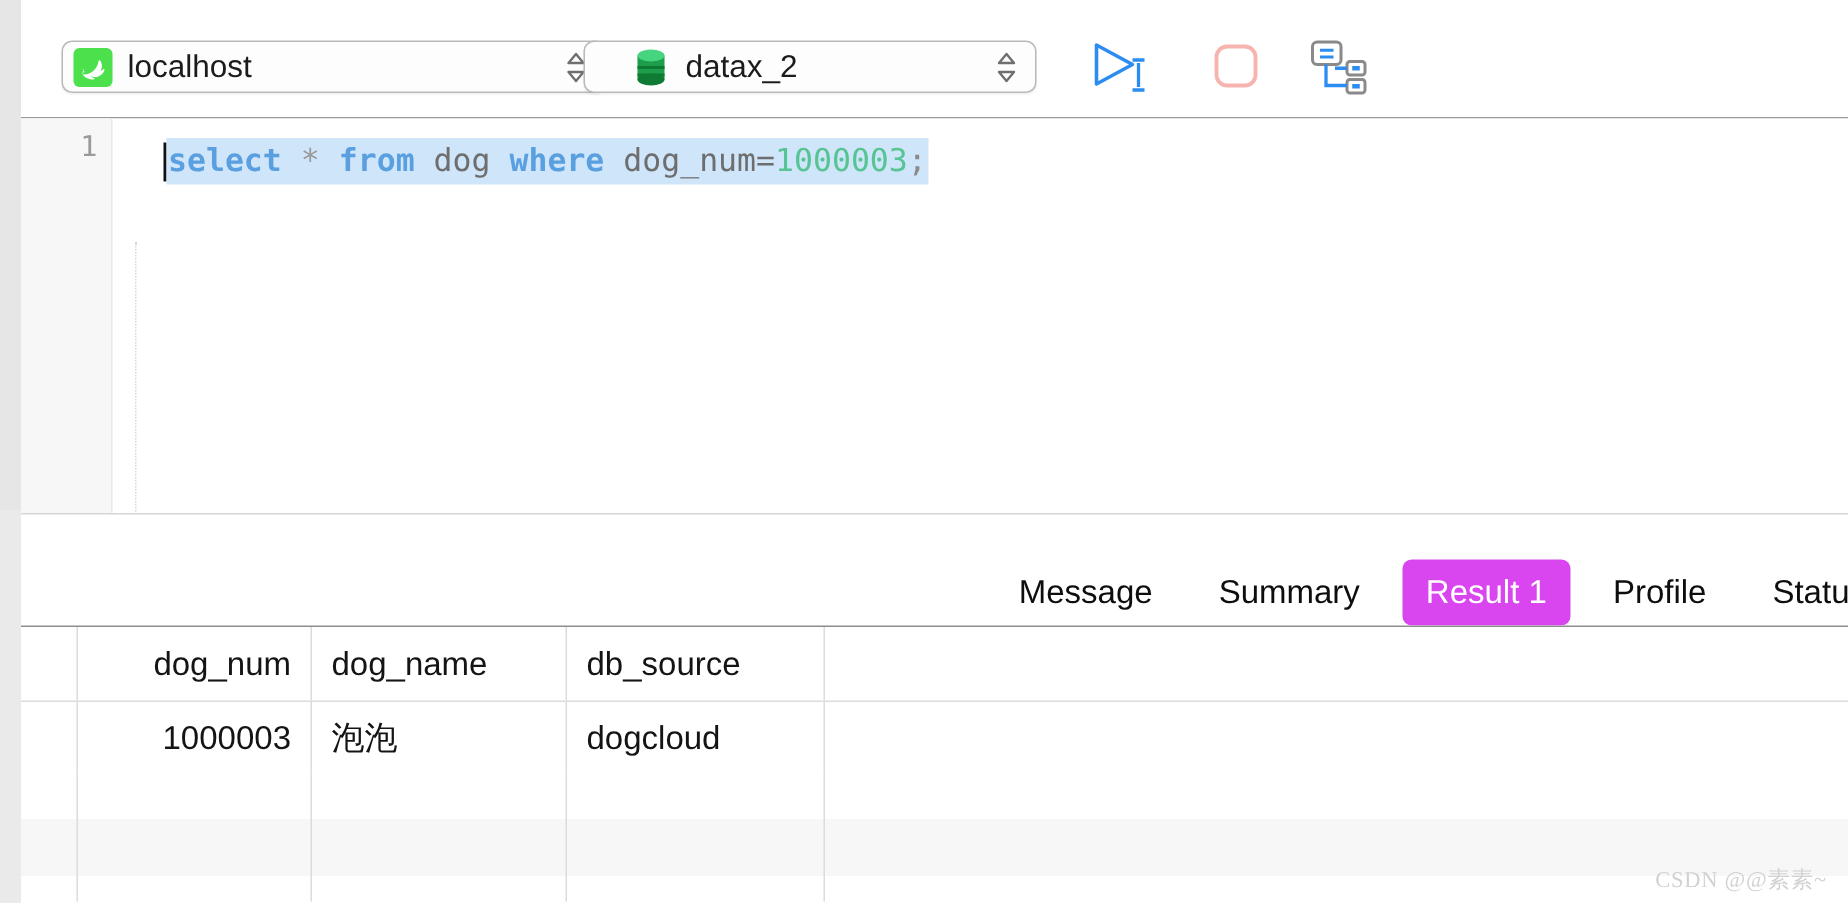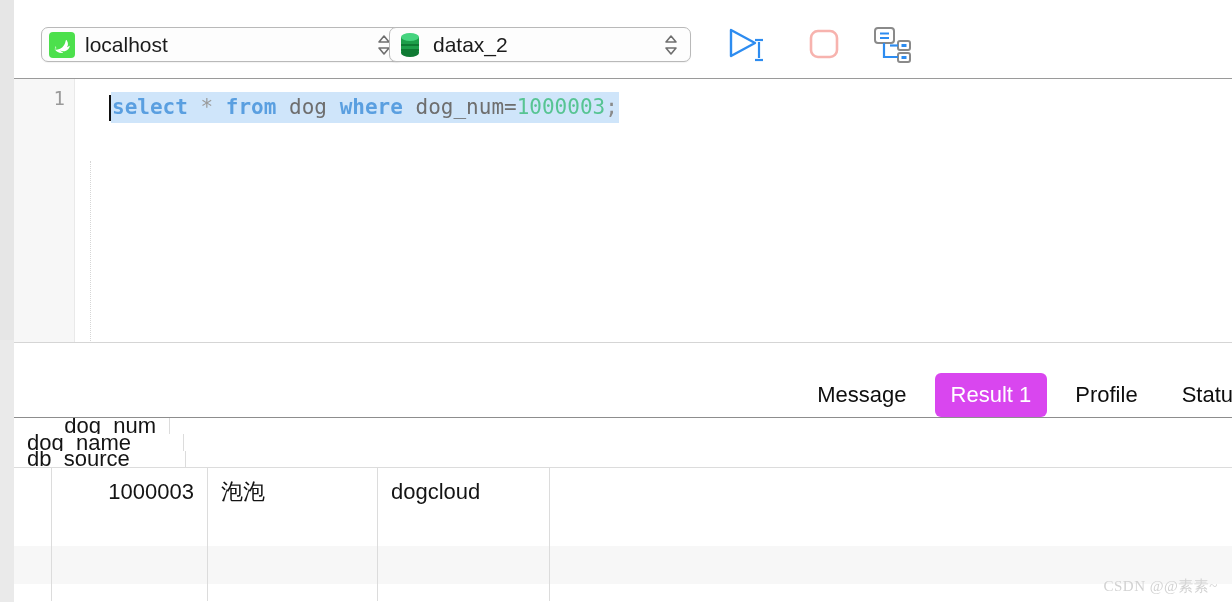--- a/index.html
+++ b/index.html
@@ -29,21 +29,21 @@
   }
   .combo {
     position: absolute; top: 27px; height: 35px;
     background: #fdfdfd;
     border: 1px solid #b9b9b9;
     border-radius: 7px;
     display: flex; align-items: center;
     box-shadow: 0 1px 1px rgba(0,0,0,0.05);
   }
   .combo.conn  { left: 27px;  width: 363px; }
-  .combo.db    { left: 375px; width: 302px; }
+  .combo.db    { left: 375px; width: 302px; padding-left: 24px; }
   .combo-icon { width: 26px; height: 26px; margin-left: 7px; flex: none; position: relative; }
   .combo-label {
     margin-left: 10px; font-size: 21px; color: #1b1b1b;
     white-space: nowrap; overflow: hidden;
   }
   .combo-stepper {
     position: absolute; right: 12px; top: 50%; transform: translateY(-50%);
     width: 14px; height: 22px;
   }
 
@@ -119,21 +119,21 @@
   }
   .tab.active { background: #d946ef; color: #ffffff; }
   .tab.last { margin-right: -28px; }
 
   
   .grid {
     position: absolute; left: 14px; top: 418px; width: 1218px; height: 184px;
     background: #ffffff;
   }
   .grid-row { display: flex; width: 100%; }
-  .grid-head { height: 50px; border-bottom: 1px solid #dcdcdc; flex-direction: column; }
+  .grid-head { height: 50px; border-bottom: 1px solid #dcdcdc; }
   .cell {
     display: flex; align-items: center;
     font-size: 22px; color: #141414;
     padding: 0 13px;
     border-right: 1px solid #dcdcdc;
     overflow: hidden; white-space: nowrap;
   }
   .c-rowhdr { width: 38px; padding: 0; }
   .c-0 { width: 156px; justify-content: flex-end; }
   .c-1 { width: 170px; }
@@ -236,20 +236,21 @@
       <span class="lineno">1</span>
     </div>
     <div class="indent-guide"></div>
     <div class="code-line">
       <span class="caret"></span><span class="sel"><span class="tok-kw">select</span><span> </span><span class="tok-op">*</span><span> </span><span class="tok-kw">from</span><span> </span><span class="tok-id">dog</span><span> </span><span class="tok-kw">where</span><span> </span><span class="tok-id">dog_num=</span><span class="tok-num">1000003</span><span class="tok-pun">;</span></span>
     </div>
   </div>
 
   <div class="tabbar">
     <div class="tab">Message</div>
+    <div class="tab">Summary</div>
     <div class="tab active">Result 1</div>
     <div class="tab">Profile</div>
     <div class="tab last">Status</div>
   </div>
 
   <div class="grid">
 
     <div class="grid-row grid-head">
       <div class="cell c-rowhdr"></div>
       <div class="cell c-0">dog_num</div>

